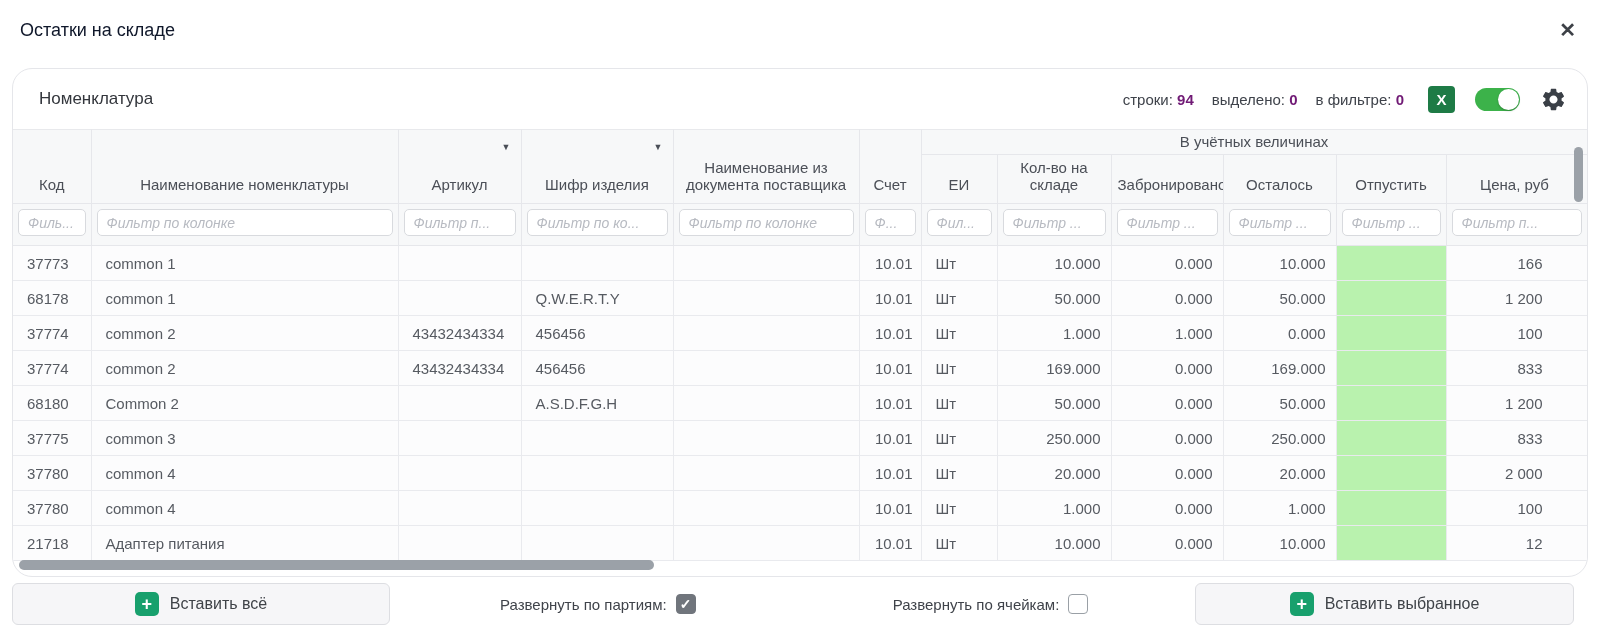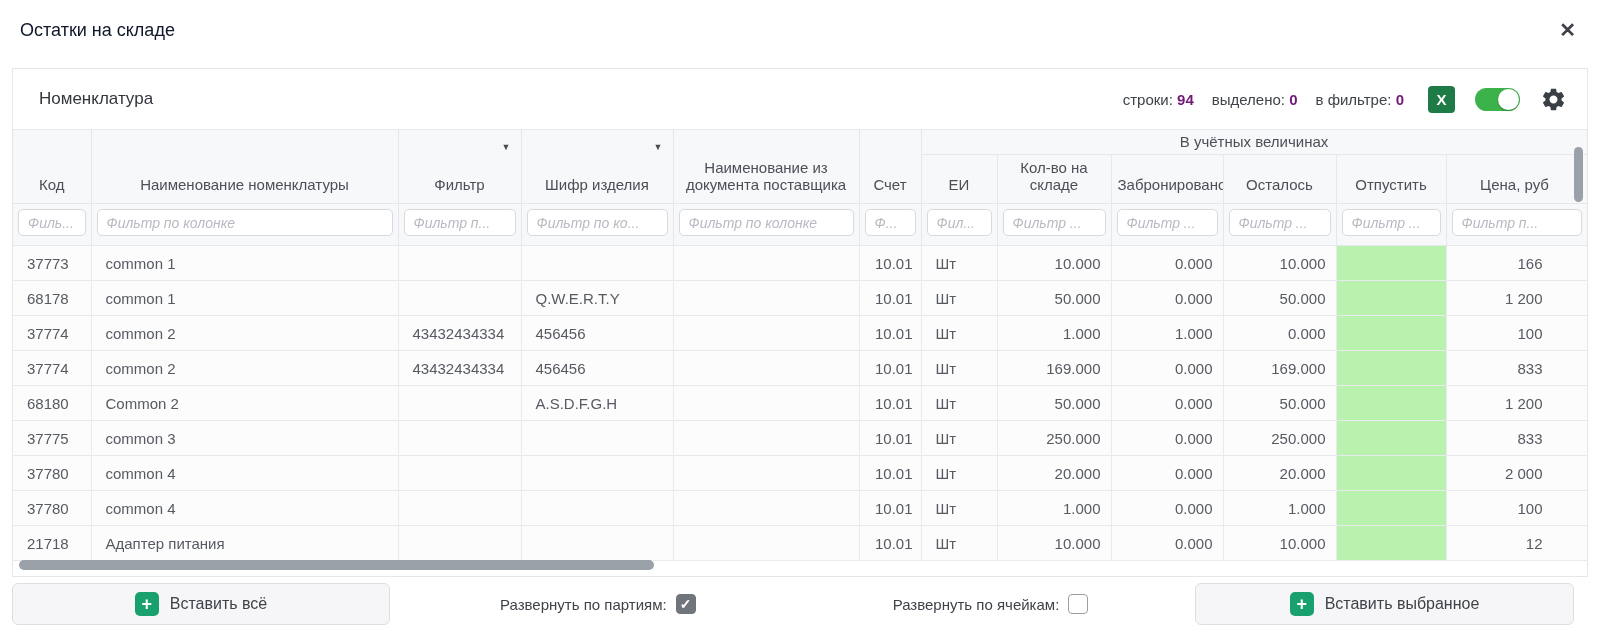--- a/index.html
+++ b/index.html
@@ -6,21 +6,21 @@
   html,body { width:1600px; height:640px; background:#fff; overflow:hidden;
               font-family:"Liberation Sans", sans-serif; }
 
   .modal { position:relative; width:1600px; height:640px; background:#fff; }
 
   .modal-title { position:absolute; left:20px; top:20px; font-size:18px; font-weight:500; color:#0f172a; }
   .close-btn { position:absolute; right:24px; top:16px; font-size:20px; font-weight:700;
                color:#3d4147; cursor:pointer; line-height:28px; }
 
   .panel { position:absolute; left:12px; top:68px; width:1576px; height:509px;
-           border:1px solid #e5e6ea; border-radius:0; background:#fff; overflow:hidden; }
+           border:1px solid #e5e6ea; border-radius:20px; background:#fff; overflow:hidden; }
 
   .panel-header { height:60px; display:flex; align-items:center; padding:0 20px 0 26px; }
   .panel-title { font-size:17px; color:#33363c; }
   .controls { margin-left:auto; display:flex; align-items:center; gap:20px; }
   .stats { display:flex; gap:18px; font-size:15px; color:#3e424a; margin-right:4px; }
   .stats b { font-weight:700; color:#701a75; }
 
   .excel-btn { width:27px; height:27px; border-radius:4px; background:#1e7b46; color:#fff;
                font-size:15px; font-weight:700; display:flex; align-items:center; justify-content:center; cursor:pointer; }
   .toggle { position:relative; width:45px; height:23px; border-radius:12px; background:#c8ccd2; cursor:pointer; }
@@ -124,21 +124,21 @@
           <col style="width: 114px;">
           <col style="width: 112px;">
           <col style="width: 113px;">
           <col style="width: 110px;">
           <col style="width: 141px;">
         </colgroup>
         <thead>
           <tr>
             <th class="h-center" rowspan="2"><span>Код</span></th>
             <th class="h-center" rowspan="2"><span>Наименование номенклатуры</span></th>
-            <th class="h-center" rowspan="2"><span>Фильтр</span><span class="sort-arrow">▼</span></th>
+            <th class="h-center" rowspan="2"><span>Артикул</span><span class="sort-arrow">▼</span></th>
             <th class="h-center" rowspan="2"><span>Шифр изделия</span><span class="sort-arrow">▼</span></th>
             <th class="h-center h-wrap" rowspan="2"><span>Наименование из документа поставщика</span></th>
             <th class="h-center" rowspan="2"><span>Счет</span></th>
             <th class="group-header" colspan="6">В учётных величинах</th>
           </tr>
           <tr class="sub-row">
             <th class="h-center">ЕИ</th>
             <th class="h-center h-wrap">Кол-во на складе</th>
             <th class="h-left">Забронировано</th>
             <th class="h-center">Осталось</th>

